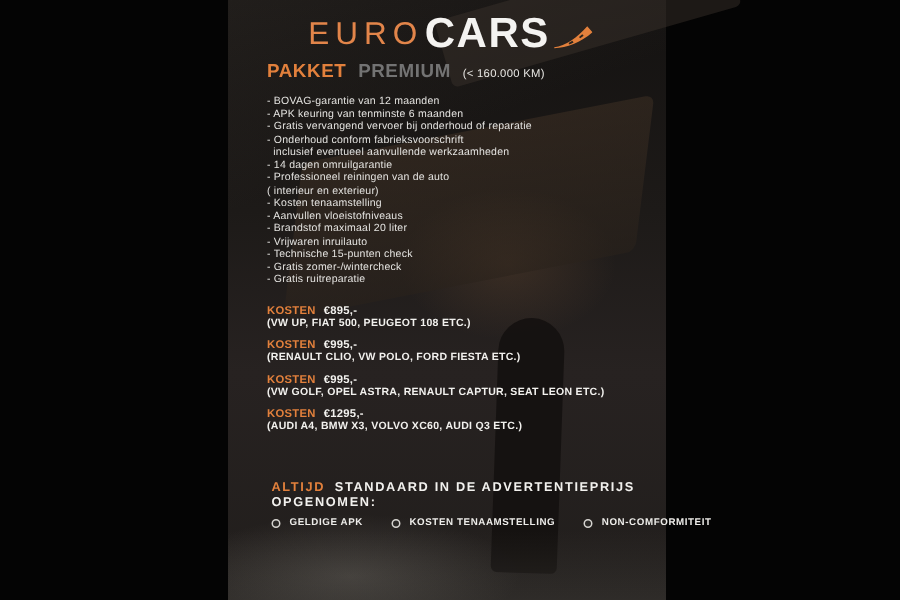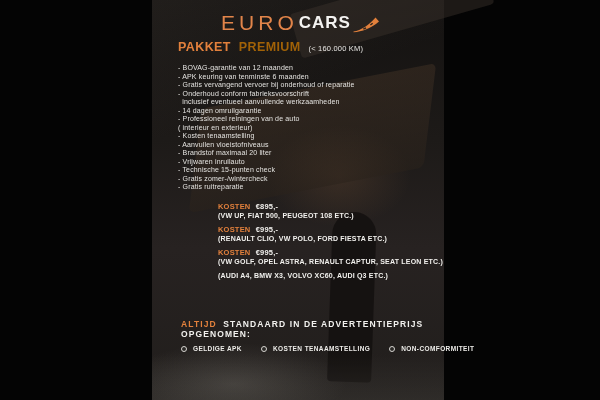--- a/index.html
+++ b/index.html
@@ -37,36 +37,36 @@
   }
   
   .logo{
     position:absolute;top:9px;left:0;width:600px;height:26px;
     display:flex;align-items:center;justify-content:center;
   }
   .logo-euro{
     color:#E2854A;font-size:21px;font-weight:400;letter-spacing:4px;line-height:1;
   }
   .logo-cars{
-    color:#F4F3F1;font-size:17px;font-weight:700;letter-spacing:1px;line-height:1;margin-left:1px;
+    color:#F4F3F1;font-size:28px;font-weight:700;letter-spacing:1px;line-height:1;margin-left:1px;
   }
   .logo-swoosh{display:block;margin-left:2px;margin-top:4px;}
   
   .content{position:absolute;left:178px;top:41px;width:300px;}
   .pkg-title{font-size:12.5px;font-weight:700;letter-spacing:0.4px;line-height:13px;}
   .pkg-title .accent{color:#E2803C;margin-top:31px;}
-  .pkg-title .rest{color:#a16207;margin-left:4px;}
+  .pkg-title .rest{color:#737373;margin-left:4px;}
   .pkg-title .suffix{color:#E8E7E4;font-size:7.5px;font-weight:400;margin-left:4px;letter-spacing:0.2px;}
   .features{margin-top:9px;}
   .feature-line{
     color:#E4E3E0;font-size:7px;line-height:8.5px;white-space:pre;letter-spacing:0.15px;
   }
   
   .pricing{position:absolute;left:178px;top:202px;width:300px;}
-  .price-block{margin-bottom:5px;margin-left:40px;}
+  .price-block{margin-bottom:5px;}
   .price-line{font-size:7.5px;font-weight:700;line-height:9px;letter-spacing:0.2px;}
   .price-line .kosten{color:#E2803C;margin-right:3px;}
   .price-line .amount{color:#F2F1EE;}
   .price-cars{color:#F2F1EE;font-size:7px;font-weight:700;line-height:9px;letter-spacing:0.2px;}
   
   .footer{position:absolute;left:181px;top:319px;width:310px;}
   .footer-heading{font-size:8.5px;font-weight:700;letter-spacing:1.1px;line-height:10px;}
   .footer-heading .accent{color:#E2803C;}
   .footer-heading .rest{color:#F2F1EE;margin-left:3px;}
   .footer-items{display:flex;align-items:center;margin-top:6px;}
@@ -142,20 +142,24 @@
       <div class="price-cars">(RENAULT CLIO, VW POLO, FORD FIESTA ETC.)</div>
     </div>
     <div class="price-block">
       <div class="price-line">
         <span class="kosten">KOSTEN</span>
         <span class="amount">€995,-</span>
       </div>
       <div class="price-cars">(VW GOLF, OPEL ASTRA, RENAULT CAPTUR, SEAT LEON ETC.)</div>
     </div>
     <div class="price-block">
+      <div class="price-line">
+        <span class="kosten">KOSTEN</span>
+        <span class="amount">€1295,-</span>
+      </div>
       <div class="price-cars">(AUDI A4, BMW X3, VOLVO XC60, AUDI Q3 ETC.)</div>
     </div>
   </div>
 
   <div class="footer">
     <div class="footer-heading">
       <span class="accent">ALTIJD</span>
       <span class="rest">STANDAARD IN DE ADVERTENTIEPRIJS OPGENOMEN:</span>
     </div>
     <div class="footer-items">

